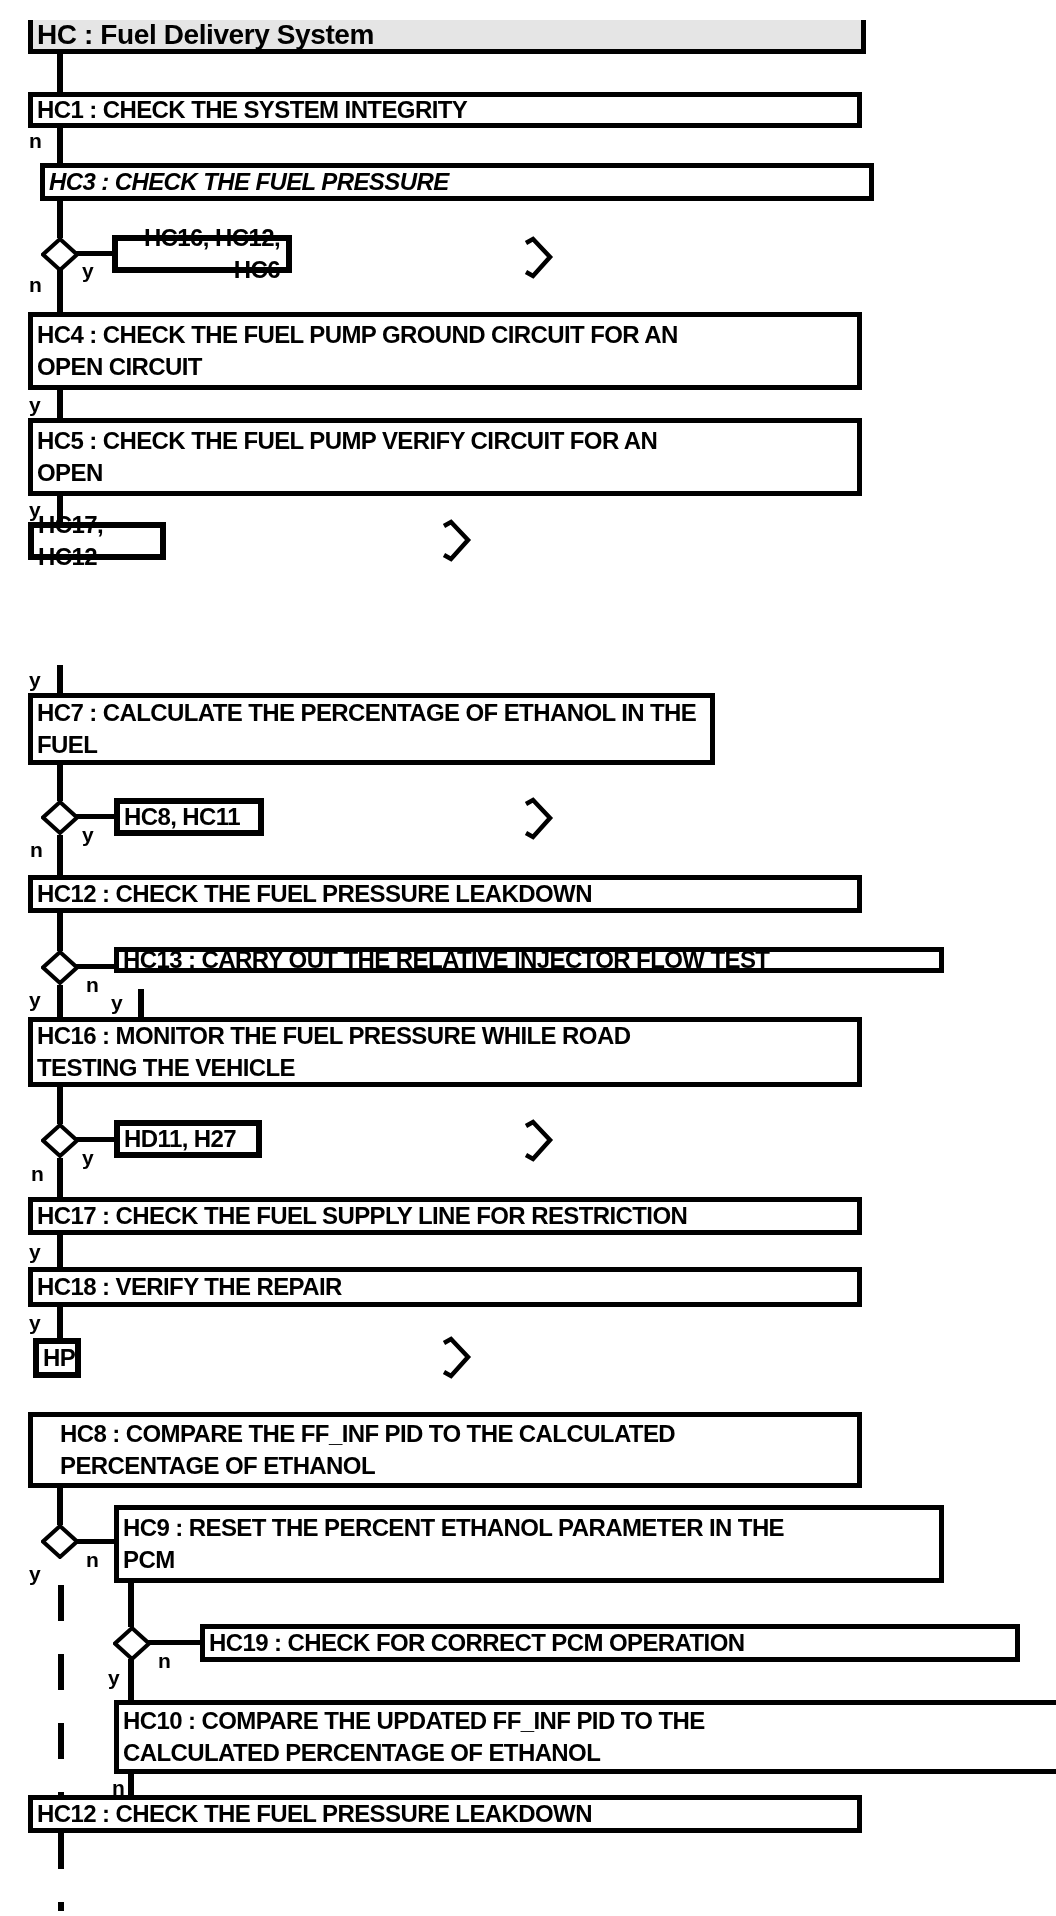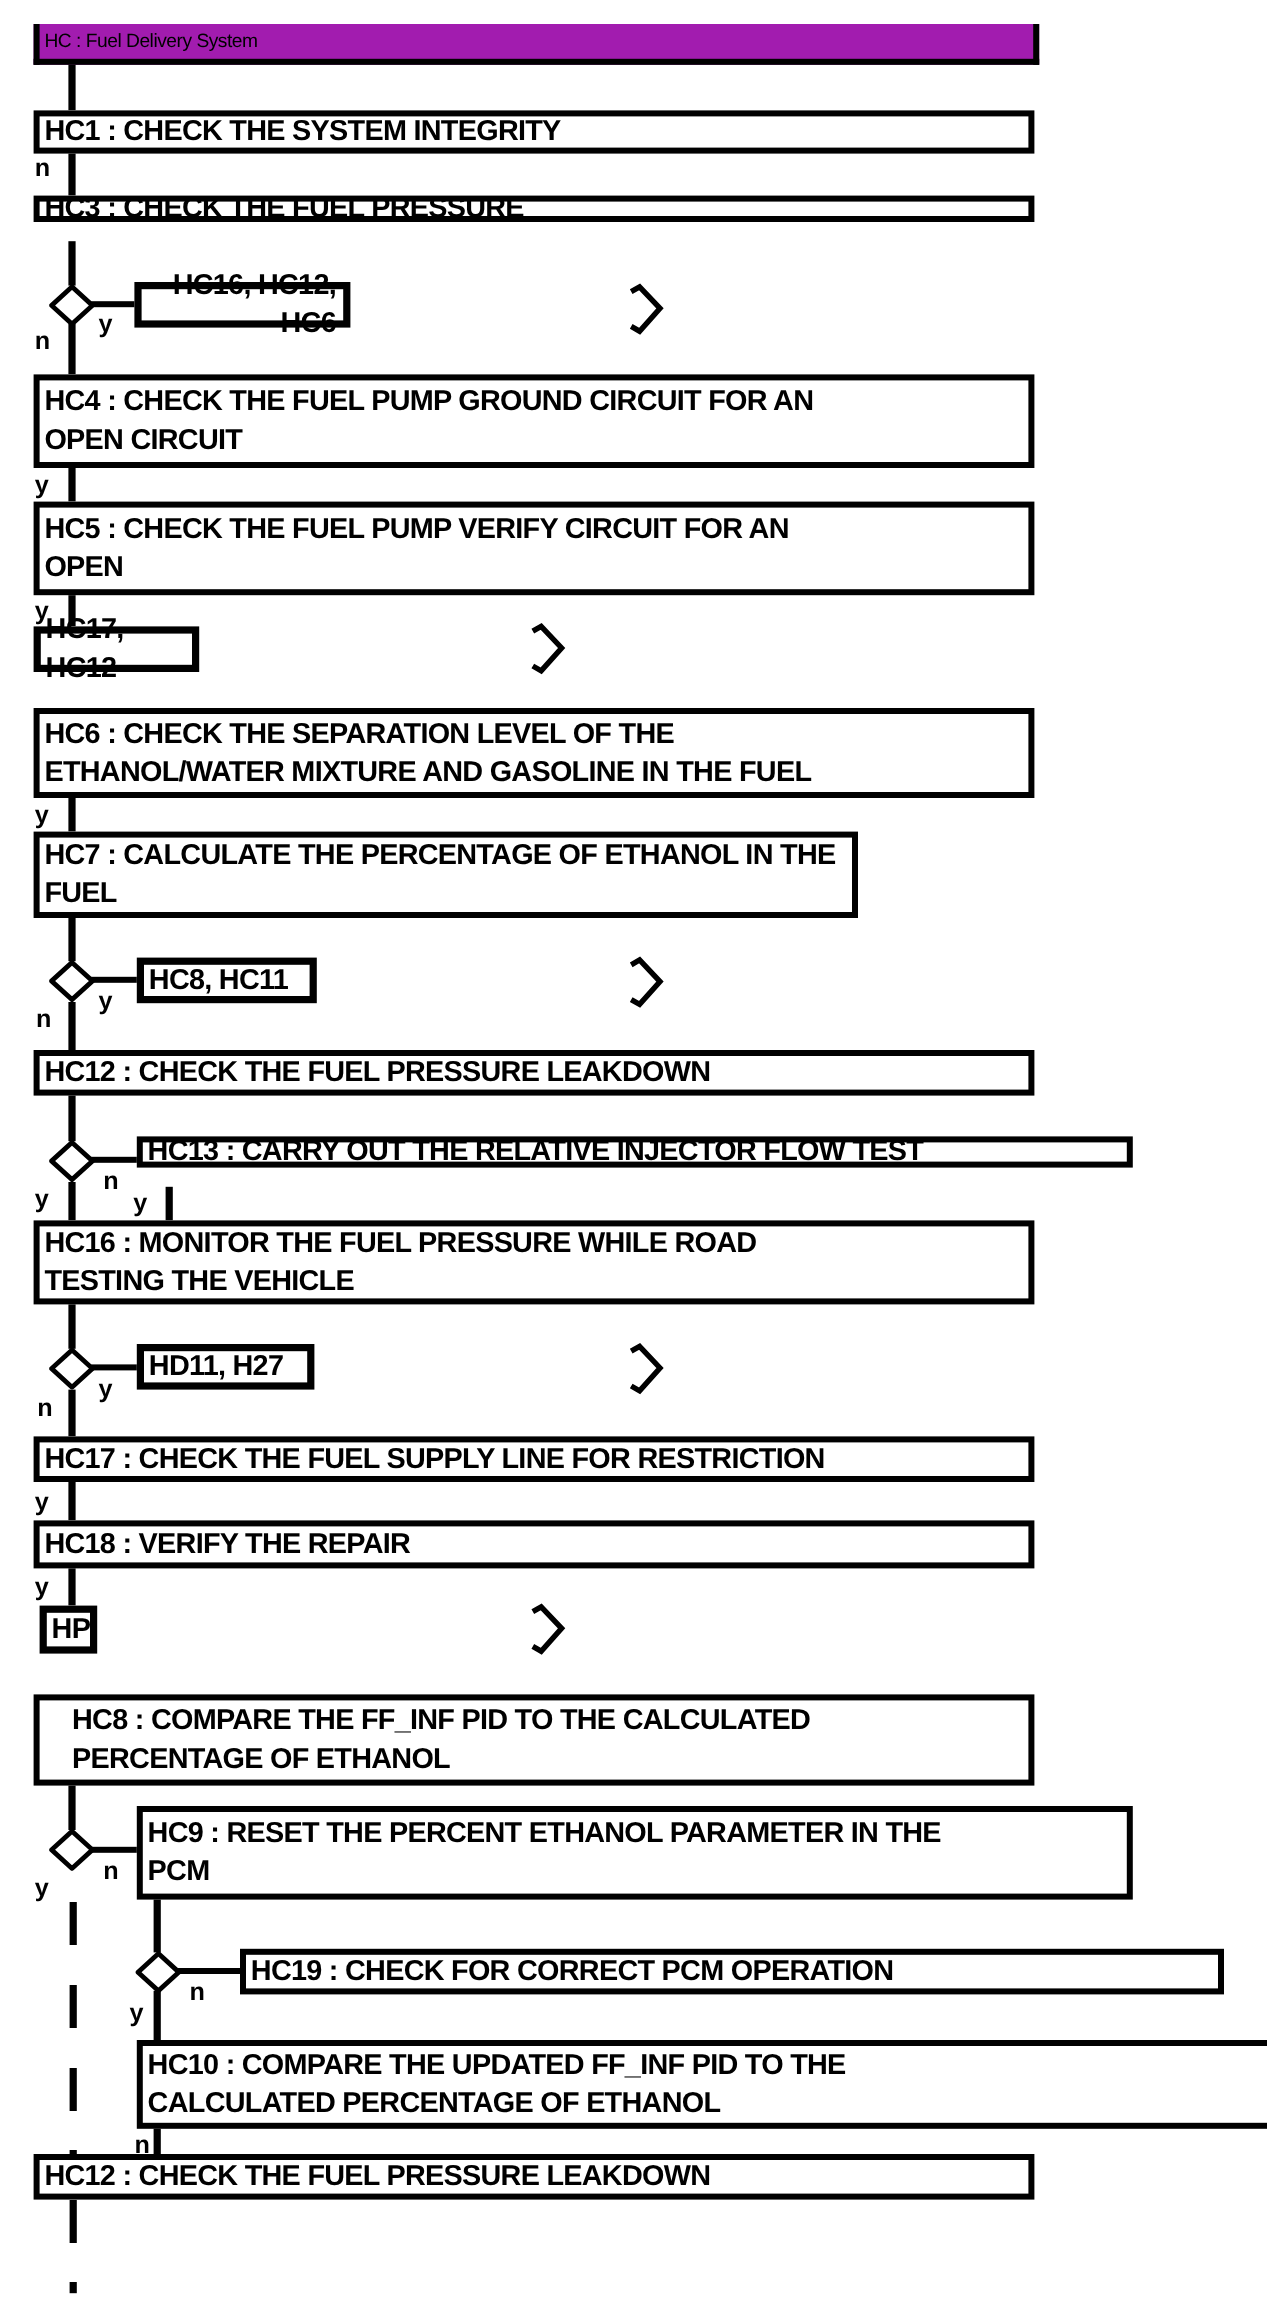--- a/index.html
+++ b/index.html
@@ -8,24 +8,24 @@
     font-family:"Liberation Sans", sans-serif; color:#000;
   }
   .box {
     position:absolute; box-sizing:border-box; border:5px solid #000; background:#fff;
     display:flex; align-items:center; padding:0 6px 0 4px;
     font-weight:bold; font-size:24px; line-height:32px; letter-spacing:-0.6px;
     white-space:pre-line;
   }
   .ref { border-width:6px; }
   .title {
-    position:absolute; box-sizing:border-box; background:#a21caf;
+    position:absolute; box-sizing:border-box; background:#e5e5e5;
     border-left:5px solid #000; border-right:5px solid #000; border-bottom:5px solid #000;
     display:flex; align-items:center; padding:0 4px;
-    font-weight:normal; font-size:16px; letter-spacing:-0.4px;
+    font-weight:bold; font-size:28px; letter-spacing:-0.4px;
   }
   .lbl { position:absolute; font-weight:bold; font-size:21px; line-height:21px; }
   .vl  { position:absolute; width:6px; background:#000; }
   .hl  { position:absolute; height:5px; background:#000; }
   .vd1 { position:absolute; width:6px;
          background-image:repeating-linear-gradient(to bottom,
            transparent 0px, transparent 26px, #000 26px, #000 62px, transparent 62px, transparent 69px); }
   .vd2 { position:absolute; width:6px;
          background-image:repeating-linear-gradient(to bottom,
            #000 0px, #000 36px, transparent 36px, transparent 69px); }
@@ -36,21 +36,21 @@
 
 <div id="flow">
 
   <div class="title" style="left:28px; top:20px; width:838px; height:34px;">HC : Fuel Delivery System</div>
   <div class="vl" style="left:57px; top:54px; height:38px;"></div>
 
   <div class="box" style="left:28px; top:92px; width:834px; height:36px;">HC1 : CHECK THE SYSTEM INTEGRITY</div>
   <div class="lbl" style="left:29px; top:130px;">n</div>
   <div class="vl" style="left:57px; top:128px; height:35px;"></div>
 
-  <div class="box" style="left:28px; top:163px; width:834px; height:22px;">HC3 : CHECK THE FUEL PRESSURE</div>
+  <div class="box" style="left:40px; top:163px; width:834px; height:38px;font-style:italic;">HC3 : CHECK THE FUEL PRESSURE</div>
   <div class="vl" style="left:57px; top:201px; height:37px;"></div>
 
   <svg class="dia" style="left:41px; top:237px;" width="38" height="35" viewBox="0 0 38 35">
     <polygon points="19,2 36,17.5 19,33 2,17.5" fill="#fff" stroke="#000" stroke-width="4"></polygon>
   </svg>
   <div class="hl" style="left:76px; top:251px; width:38px;"></div>
   <div class="lbl" style="left:82px; top:260px;">y</div>
   <div class="box ref" style="left:112px; top:235px; width:180px; height:38px;text-align:right;">HC16, HC12, HC6</div>
   <svg class="chev" style="left:523px; top:235px;" width="32" height="46" viewBox="0 0 32 46">
     <polyline points="3,8 10,4 27,22 10,41 3,37" fill="none" stroke="#000" stroke-width="4.5"></polyline>
@@ -65,22 +65,20 @@
 
   <div class="box" style="left:28px; top:418px; width:834px; height:78px;">HC5 : CHECK THE FUEL PUMP VERIFY CIRCUIT FOR AN
 OPEN</div>
   <div class="lbl" style="left:29px; top:499px;">y</div>
   <div class="vl" style="left:57px; top:496px; height:26px;"></div>
   <div class="box ref" style="left:28px; top:522px; width:138px; height:38px;">HC17, HC12</div>
   <svg class="chev" style="left:441px; top:518px;" width="32" height="46" viewBox="0 0 32 46">
     <polyline points="3,8 10,4 27,22 10,41 3,37" fill="none" stroke="#000" stroke-width="4.5"></polyline>
   </svg>
 
-  <div class="box" style="left:28px; top:590px; width:834px; height:75px;">HC6 : CHECK THE SEPARATION LEVEL OF THE
-ETHANOL/WATER MIXTURE AND GASOLINE IN THE FUEL</div>
   <div class="lbl" style="left:29px; top:669px;">y</div>
   <div class="vl" style="left:57px; top:665px; height:28px;"></div>
 
   <div class="box" style="left:28px; top:693px; width:687px; height:72px;">HC7 : CALCULATE THE PERCENTAGE OF ETHANOL IN THE
 FUEL</div>
   <div class="vl" style="left:57px; top:765px; height:36px;"></div>
 
   <svg class="dia" style="left:41px; top:800px;" width="38" height="35" viewBox="0 0 38 35">
     <polygon points="19,2 36,17.5 19,33 2,17.5" fill="#fff" stroke="#000" stroke-width="4"></polygon>
   </svg>

